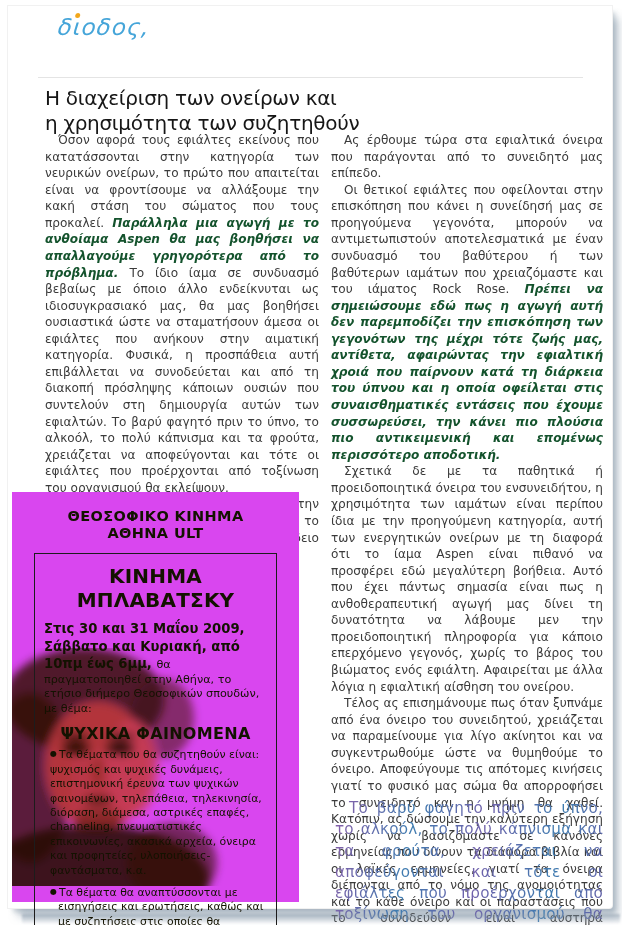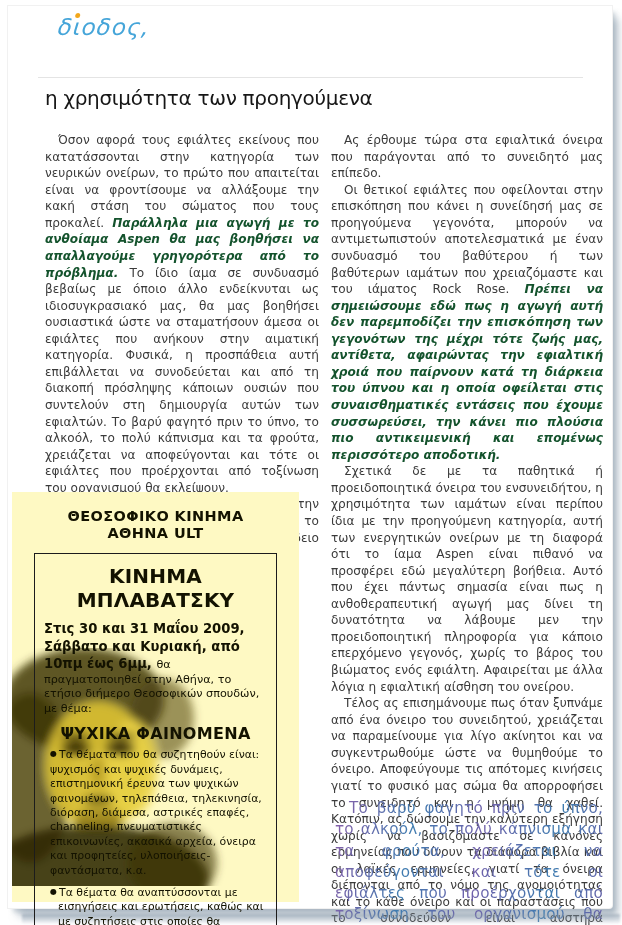--- a/index.html
+++ b/index.html
@@ -25,21 +25,21 @@
   .col-left{left:37px;width:274px;}
   .col-right{left:323px;width:272px;}
   .para{margin:0;text-indent:13px;}
   .para .b{font-weight:bold;font-style:italic;color:#14532d;}
   
   .quote{position:absolute;left:327px;top:792px;width:268px;font-size:15.2px;line-height:1.4;
          text-indent:14px;text-align:justify;letter-spacing:.2px;font-weight:500;
          background:linear-gradient(100deg,#8a5da8 0%,#3f7cb0 28%,#7161ab 52%,#3f7cb0 78%,#6b5fa8 100%);
          -webkit-background-clip:text;background-clip:text;color:transparent;}
   
-  .ad{position:absolute;left:4px;top:486px;width:287px;height:410px;background:#fef9c3;
+  .ad{position:absolute;left:4px;top:486px;width:287px;height:410px;background:#d946ef;
       color:#131200;box-sizing:border-box;padding:16px 14px 0 14px;}
   .ad-org{ text-align:center;font-weight:bold;font-size:14.5px;line-height:17px;letter-spacing:.4px;
            position:relative;z-index:3;}
   .ad-inner{position:relative;z-index:3;margin:11px 8px 0 8px;border:1.5px solid #1c1c1c;
             padding:8px 9px 10px 9px;background:transparent;}
   .ad-seminar{text-align:center;font-weight:bold;font-size:20px;letter-spacing:.2px;margin:2px 0 8px 0;}
   .ad-intro{font-size:11.2px;line-height:1.3;text-align:left;}
   .ad-intro .b{font-weight:bold;font-size:13.2px;font-style:normal;}
   .ad-topic{text-align:center;font-weight:bold;font-size:16px;letter-spacing:.3px;margin:8px 0 5px 0;}
   .bullet{font-size:10.9px;line-height:1.32;margin:0 0 8px 0;position:relative;}
@@ -58,21 +58,22 @@
 
 <div class="page">
 
   <div class="logo">
     <span>δ</span><span class="iota-wrap"><span class="logo-dot"></span><span>ιοδος,</span></span>
   </div>
 
   <div class="hairline"></div>
 
   <div class="heading">
-    <div>η χρησιμότητα των προηγούμενα</div>
+    <div>Η διαχείριση των ονείρων και</div>
+    <div>η χρησιμότητα των συζητηθούν</div>
   </div>
 
   <div class="col col-left">
       <p class="para"><span>Όσον αφορά τους εφιάλτες εκείνους που κατατάσσονται στην κατηγορία των νευρικών ονείρων, το πρώτο που απαιτείται είναι να φροντίσουμε να αλλάξουμε την κακή στάση του σώματος που τους προκαλεί. </span><span class="b">Παράλληλα μια αγωγή με το ανθοίαμα Aspen θα μας βοηθήσει να απαλλαγούμε γρηγορότερα από το πρόβλημα. </span><span>Το ίδιο ίαμα σε συνδυασμό βεβαίως με όποιο άλλο ενδείκνυται ως ιδιοσυγκρασιακό μας, θα μας βοηθήσει ουσιαστικά ώστε να σταματήσουν άμεσα οι εφιάλτες που ανήκουν στην αιματική κατηγορία. Φυσικά, η προσπάθεια αυτή επιβάλλεται να συνοδεύεται και από τη διακοπή πρόσληψης κάποιων ουσιών που συντελούν στη δημιουργία αυτών των εφιαλτών. Το βαρύ φαγητό πριν το ύπνο, το αλκοόλ, το πολύ κάπνισμα και τα φρούτα, χρειάζεται να αποφεύγονται και τότε οι εφιάλτες που προέρχονται από τοξίνωση του οργανισμού θα εκλείψουν.</span></p>
       <p class="para"><span>Καλό είναι επίσης να επισκεπτόμαστε την τουαλέτα πριν κοιμηθούμε, ώστε το γαστρεντερικό μας σύστημα να είναι άδειο και ελαφρύ.</span></p>
     </div>
 
   <div class="col col-right">
       <p class="para"><span>Ας έρθουμε τώρα στα εφιαλτικά όνειρα που παράγονται από το συνειδητό μας επίπεδο.</span></p>
       <p class="para"><span>Οι θετικοί εφιάλτες που οφείλονται στην επισκόπηση που κάνει η συνείδησή μας σε προηγούμενα γεγονότα, μπορούν να αντιμετωπιστούν αποτελεσματικά με έναν συνδυασμό του βαθύτερου ή των βαθύτερων ιαμάτων που χρειαζόμαστε και του ιάματος Rock Rose. </span><span class="b">Πρέπει να σημειώσουμε εδώ πως η αγωγή αυτή δεν παρεμποδίζει την επισκόπηση των γεγονότων της μέχρι τότε ζωής μας, αντίθετα, αφαιρώντας την εφιαλτική χροιά που παίρνουν κατά τη διάρκεια του ύπνου και η οποία οφείλεται στις συναισθηματικές εντάσεις που έχουμε συσσωρεύσει, την κάνει πιο πλούσια πιο αντικειμενική και επομένως περισσότερο αποδοτική.</span></p>

